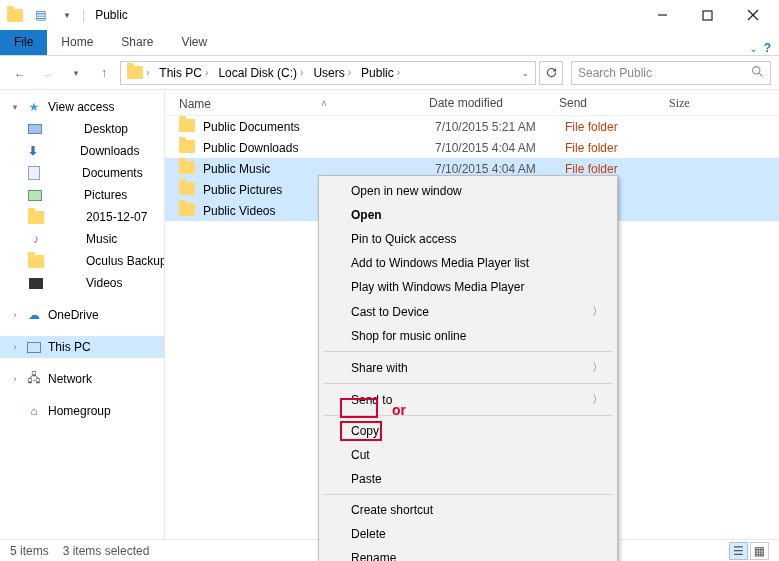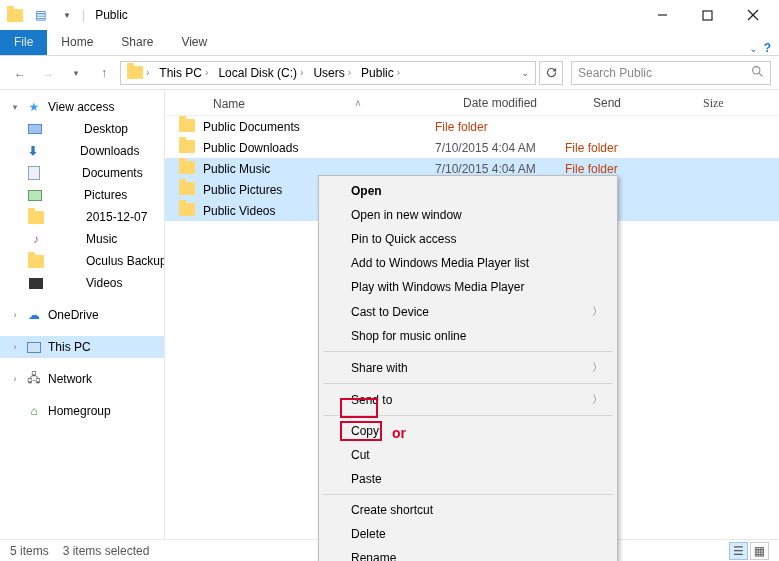--- a/index.html
+++ b/index.html
@@ -7,21 +7,21 @@
 
 .titlebar { height: 30px; display: flex; align-items: center; padding: 0 4px; }
 .titlebar .qat { display: flex; align-items: center; gap: 4px; }
 .qat-icon { width: 22px; height: 22px; display: flex; align-items: center; justify-content: center; }
 .titlebar .title { margin-left: 10px; color: #000; }
 .titlebar .wincontrols { margin-left: auto; display: flex; }
 .winbtn { width: 45px; height: 28px; display: flex; align-items: center; justify-content: center; }
 
 .ribbon-tabs { height: 26px; display: flex; align-items: flex-end; border-bottom: 1px solid #d9d9d9; }
 .ribbon-tab { padding: 5px 14px 6px; color: #444; }
-.ribbon-tab.file { background: #1979ca; color: #e5e5e5; }
+.ribbon-tab.file { background: #1979ca; color: #000000; }
 .ribbon-spacer { flex: 1; }
 .ribbon-right { display: flex; align-items: center; padding-right: 8px; gap: 6px; color: #1979ca; }
 
 .navbar { height: 34px; display: flex; align-items: center; padding: 4px 8px; gap: 4px; border-bottom: 1px solid #e5e5e5; }
 .navbtn { width: 24px; height: 24px; display: flex; align-items: center; justify-content: center; color: #666; }
 .navbtn.disabled { color: #ccc; }
 .addrbar { flex: 1; height: 24px; border: 1px solid #ccc; display: flex; align-items: center; padding: 0 2px; gap: 2px; }
 .crumb { padding: 2px 4px; display: flex; align-items: center; gap: 3px; }
 .crumb-sep { color: #888; font-size: 10px; }
 .addr-dd { margin-left: auto; padding: 0 4px; color: #555; }
@@ -33,21 +33,21 @@
 .sidebar { width: 165px; border-right: 1px solid #e8e8e8; padding: 6px 0; overflow: hidden; }
 .side-item { display: flex; align-items: center; gap: 6px; padding: 3px 4px 3px 10px; white-space: nowrap; }
 .side-item .tw { width: 10px; display: inline-flex; justify-content: center; color: #777; font-size: 9px; }
 .side-item .icon { width: 16px; height: 16px; display: inline-flex; align-items: center; justify-content: center; }
 .side-item.selected { background: #cde8ff; }
 .side-group { margin-bottom: 10px; }
 .side-sub { padding-left: 28px; gap: 42px; }
 
 .filepane { flex: 1; position: relative; }
 .cols { display: flex; padding: 6px 10px 4px 14px; color: #4a4a4a; border-bottom: 1px solid #f0f0f0; }
-.col-name { flex: 0 0 250px; display:flex; align-items:center; gap:8px;margin-left:34px; }
+.col-name { flex: 0 0 250px; display:flex; align-items:center; gap:8px; }
 .col-date { flex: 0 0 130px; }
 .col-type { flex: 0 0 110px; }
 .col-size { flex: 0 0 60px; font-family: Liberation Serif, serif; }
 .sort-ind { color:#888; font-size:10px; }
 
 .rows { }
 .row { display: flex; align-items: center; padding: 2px 10px 2px 14px; height: 21px; }
 .row.selected { background: #cde8ff; }
 .row .cicon { width: 18px; height: 16px; margin-right: 6px; }
 .row .rname { flex: 0 0 232px; }
@@ -266,20 +266,21 @@
           <span class="sort-ind" style="margin:0 auto;">˄</span>
         </div>
       <div class="col-date">Date modified</div>
       <div class="col-type">Send</div>
       <div class="col-size">Size</div>
     </div>
     <div class="rows" id="rows">
         <div class="row">
           <span class="cicon"><span class="folder-icon"></span></span>
           <span class="rname">Public Documents</span>
+          <span class="rdate">7/10/2015 5:21 AM</span>
           <span class="rtype">File folder</span>
         </div>
         <div class="row">
           <span class="cicon"><span class="folder-icon"></span></span>
           <span class="rname">Public Downloads</span>
           <span class="rdate">7/10/2015 4:04 AM</span>
           <span class="rtype">File folder</span>
         </div>
         <div class="row selected">
           <span class="cicon"><span class="folder-icon"></span></span>
@@ -306,27 +307,27 @@
 <div class="statusbar">
   <span>5 items</span>
   <span>3 items selected</span>
   <div class="viewbtns">
     <span style="border:1px solid #9cc5ee;background:#d8ecff;padding:1px 3px;">☰</span>
     <span style="border:1px solid #ccc;padding:1px 3px;">▦</span>
   </div>
 </div>
 
 <div class="ctxmenu" id="ctxmenu">
+    <div class="ctx-item">
+      <span>Open in new window</span>
+    </div>
     <div class="ctx-item default">
       <span>Open</span>
     </div>
     <div class="ctx-item">
-      <span>Open in new window</span>
-    </div>
-    <div class="ctx-item">
       <span>Pin to Quick access</span>
     </div>
     <div class="ctx-item">
       <span>Add to Windows Media Player list</span>
     </div>
     <div class="ctx-item">
       <span>Play with Windows Media Player</span>
     </div>
     <div class="ctx-item">
       <span>Cast to Device</span>
@@ -362,13 +363,13 @@
     <div class="ctx-item">
       <span>Delete</span>
     </div>
     <div class="ctx-item">
       <span>Rename</span>
     </div>
   </div>
 
 <div class="annot-box" style="left:340px; top:398px; width:38px; height:20px;"></div>
 <div class="annot-box" style="left:340px; top:421px; width:42px; height:20px;"></div>
-<div class="annot-or" style="left:392px; top:425px;">or</div>
+<div class="annot-or" style="left:392px; top:402px;">or</div>
 
 </body></html>

